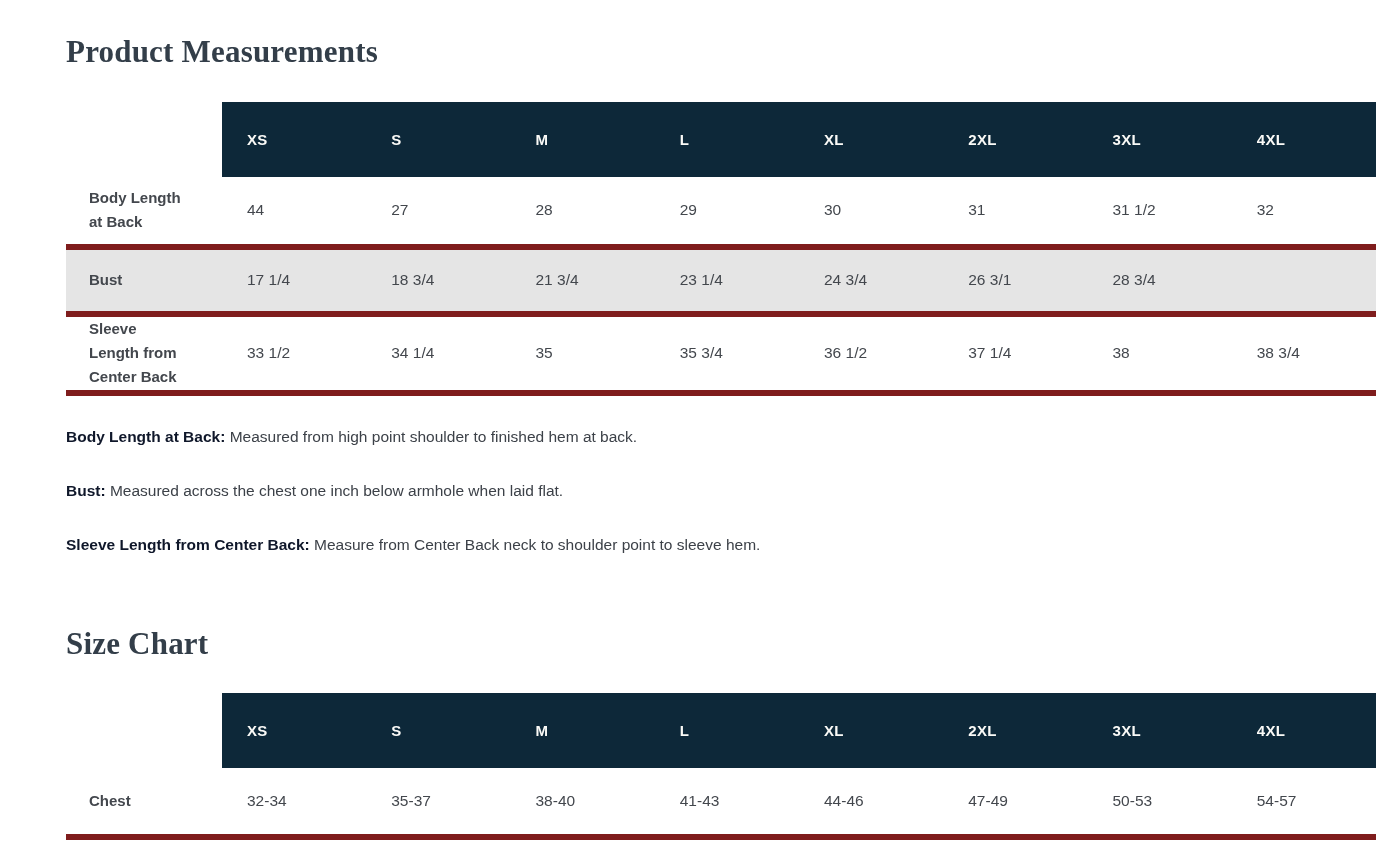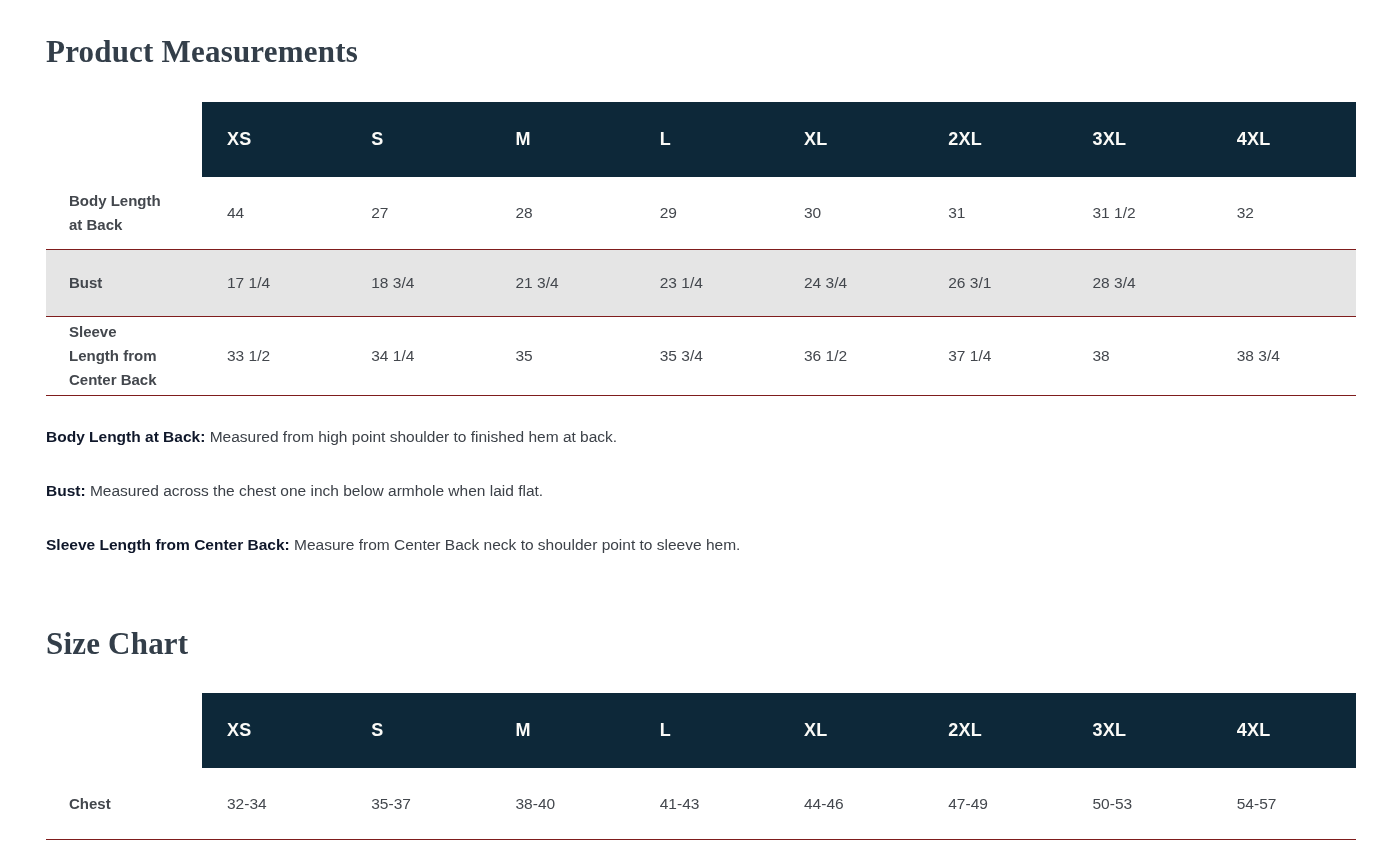--- a/index.html
+++ b/index.html
@@ -5,21 +5,21 @@
   * { margin: 0; padding: 0; box-sizing: border-box; }
   html, body { background: #ffffff; }
   body {
     width: 1382px;
     height: 857px;
     font-family: "Liberation Sans", "DejaVu Sans", sans-serif;
     color: #3f444b;
     overflow: hidden;
   }
   .page {
-    padding: 34px 26px 0 46px;
+    padding: 34px 26px 0 66px;
   }
   .section-title {
     font-family: "Liberation Serif", "DejaVu Serif", serif;
     font-size: 31px;
     font-weight: 600;
     color: #333e49;
     letter-spacing: 0.2px;
     line-height: 1.15;
   }
   .size-table {
@@ -43,26 +43,26 @@
     color: #20282e;
     font-size: 15px;
     line-height: 1.6;
     white-space: pre-line;
   }
   .header-row { height: 75px; }
   .header-row .cell {
     background: #0d2839;
     color: #fafaf7;
     font-weight: bold;
-    font-size: 18px;
+    font-size: 15px;
     letter-spacing: 0.3px;
   }
   .header-row .label-cell { background: #ffffff; }
   .data-row {
-    border-bottom: 1px solid #7f1d1d;
+    border-bottom: 6px solid #7f1d1d;
     background: #ffffff;
   }
   .data-row.striped { background: #e5e5e5; }
   .data-row .cell { color: #43474d; }
   .row-body-length { min-height: 73px; }
   .row-bust { min-height: 67px; }
   .row-sleeve { min-height: 79px; }
   .row-chest { min-height: 72px; }
   .definitions { margin-top: 29px; }
   .definition {

